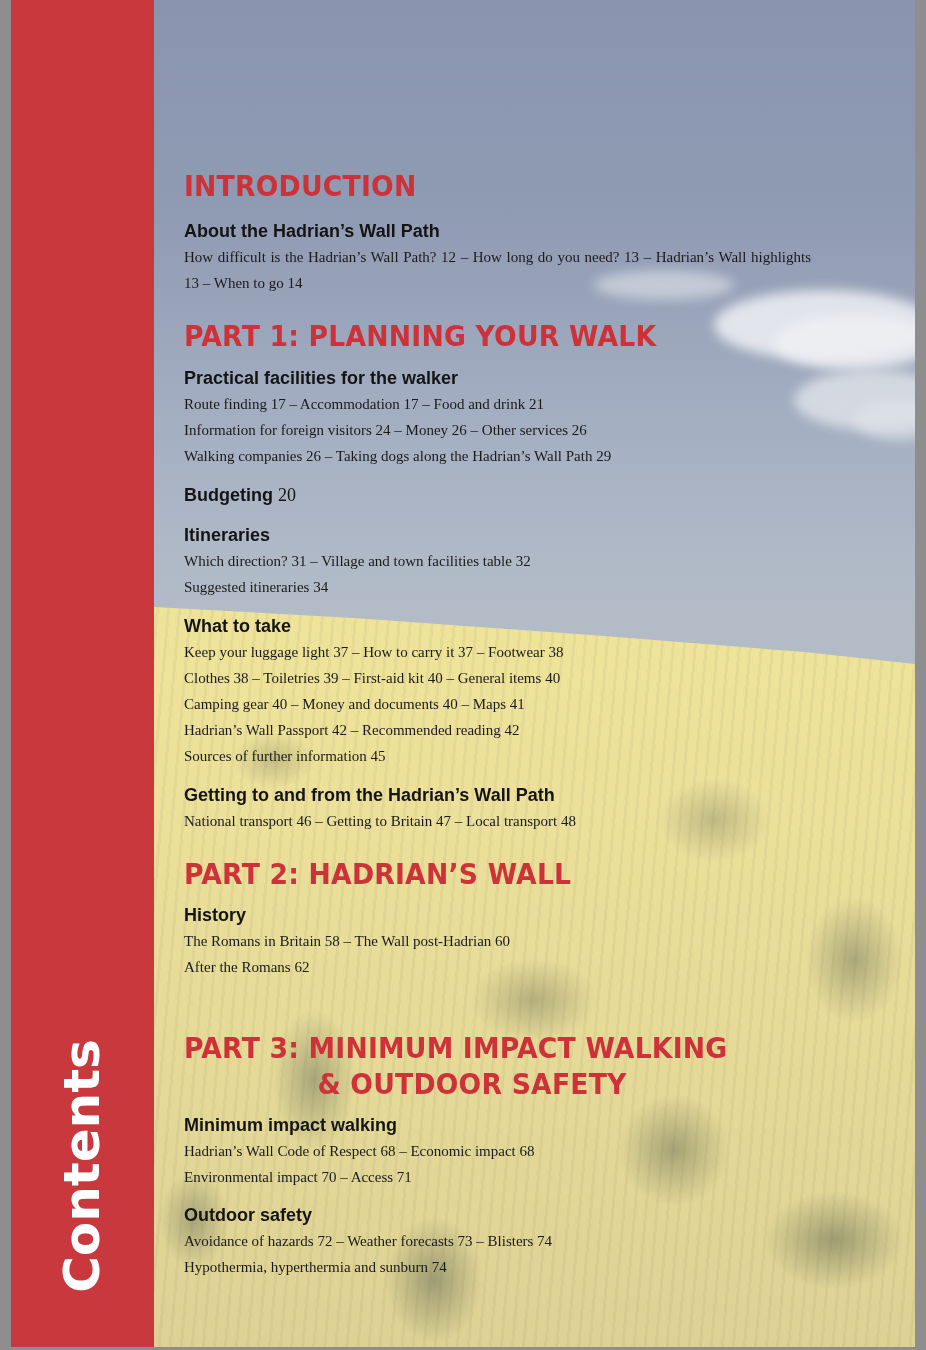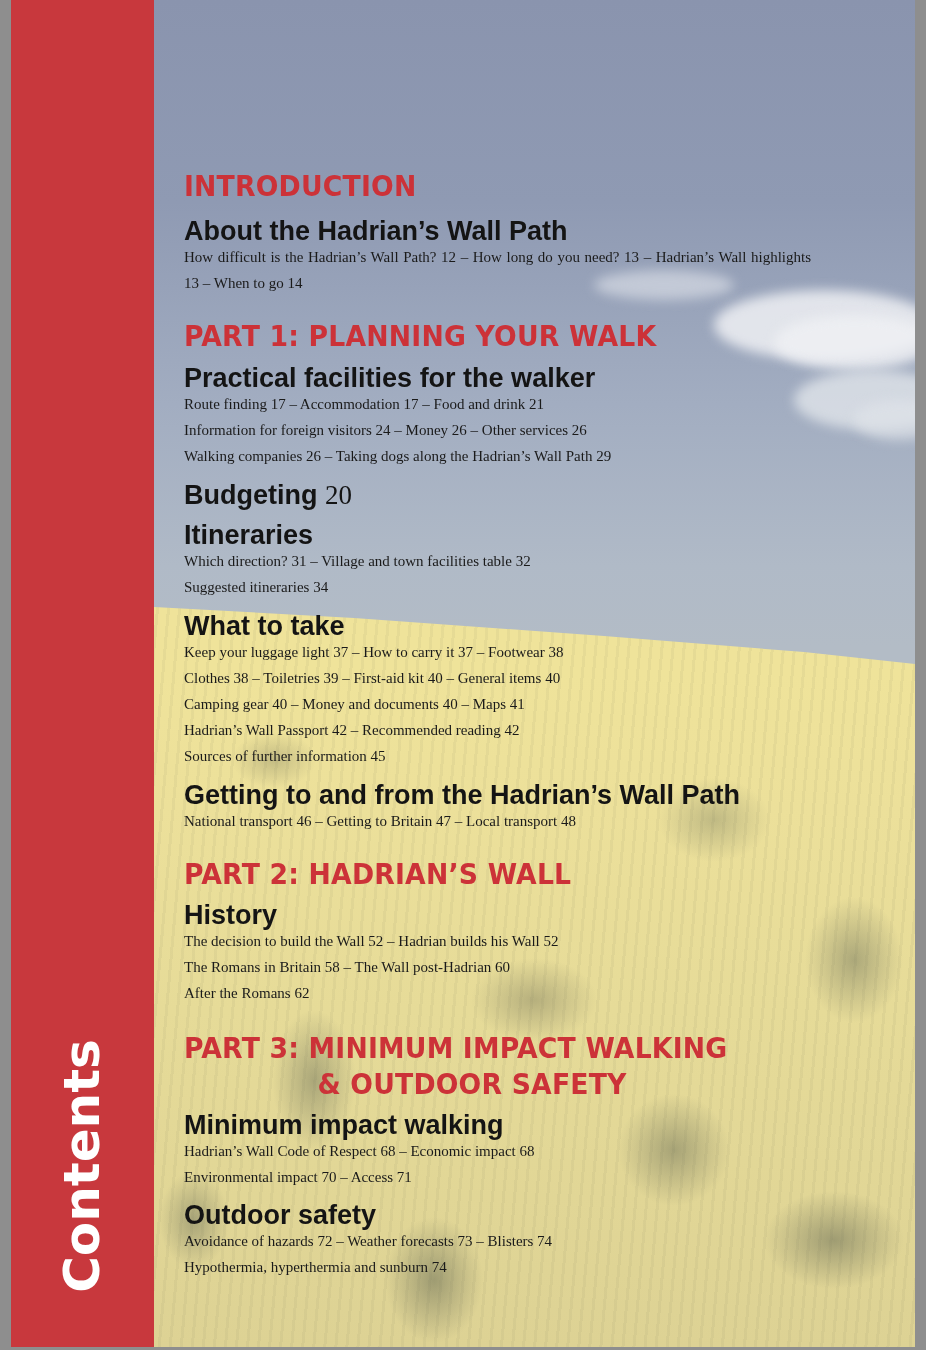--- a/index.html
+++ b/index.html
@@ -49,21 +49,21 @@
   }
   .part {
     font-family:"DejaVu Sans", sans-serif; font-weight:bold;
     color:#cc3238; font-size:29px; line-height:36px;
     letter-spacing:0.2px; transform-origin:left; transform:scaleX(0.92);
     white-space:nowrap; margin:0;
   }
   .part .line2 { display:block; padding-left:145px; }
   .sec-title {
     font-family:"Liberation Sans", sans-serif; font-weight:bold;
-    color:#141414; font-size:27px; line-height:26px; margin:0;
+    color:#141414; font-size:18px; line-height:26px; margin:0;
   }
   .sec-body {
     font-family:"Liberation Serif", serif; color:#1a1a1a;
     font-size:15px; line-height:26px; margin:0; white-space:nowrap;
   }
   .sec-body.justify { white-space:normal; text-align:justify; width:627px; }
   .page-num { font-family:"Liberation Serif", serif; font-weight:normal; }
   .block { position:absolute; left:5px; }
 </style>
 </head>
@@ -122,21 +122,20 @@
   <div class="block" style="top:614px;">
     <p class="sec-title">Getting to and from the Hadrian’s Wall Path</p>
     <p class="sec-body">National transport 46 – Getting to Britain 47 – Local transport 48</p>
   </div>
 
   <div class="block" style="top:688px;">
     <h2 class="part">PART 2: HADRIAN’S WALL</h2>
   </div>
   <div class="block" style="top:734px;">
     <p class="sec-title">History</p>
-    <p class="sec-body">The decision to build the Wall 52 – Hadrian builds his Wall 52</p>
     <p class="sec-body">The Romans in Britain 58 – The Wall post-Hadrian 60</p>
     <p class="sec-body">After the Romans 62</p>
   </div>
 
   <div class="block" style="top:862px;">
     <h2 class="part">
       <span>PART 3: MINIMUM IMPACT WALKING</span>
       <span class="line2">&amp; OUTDOOR SAFETY</span>
     </h2>
   </div>

